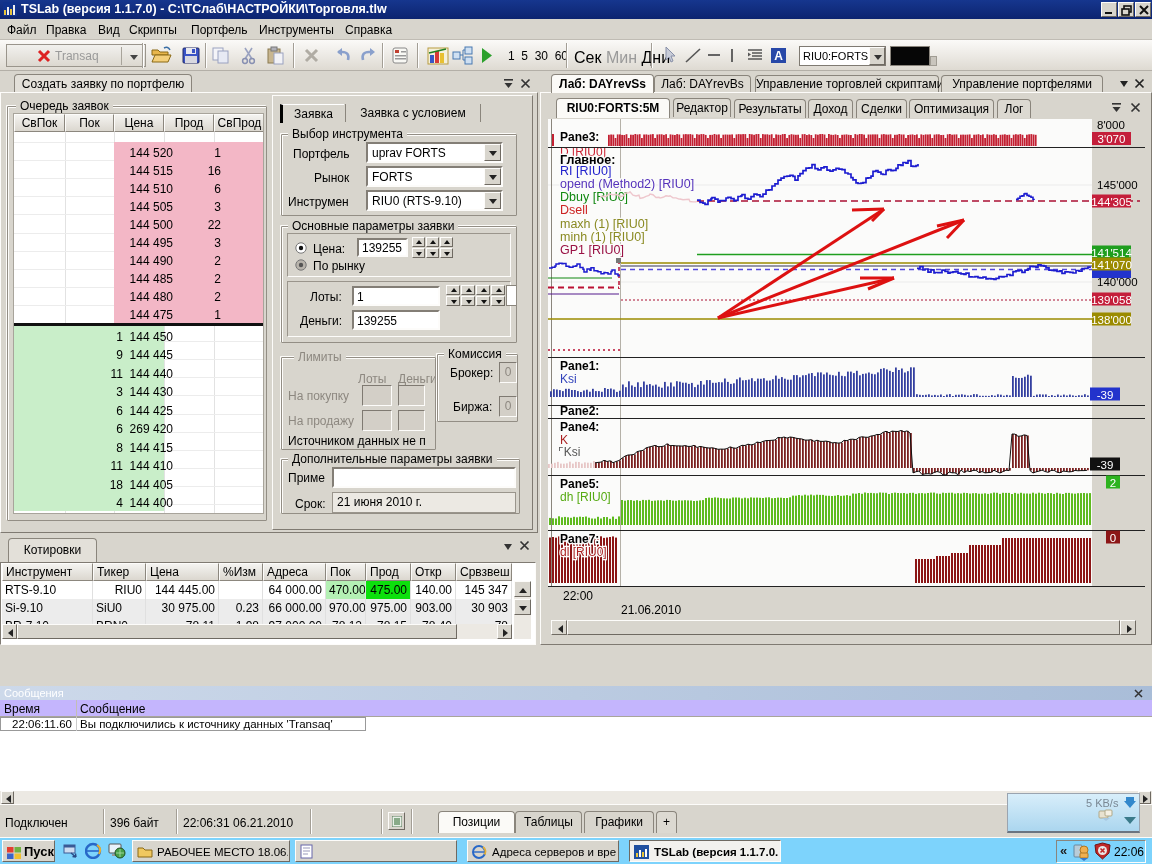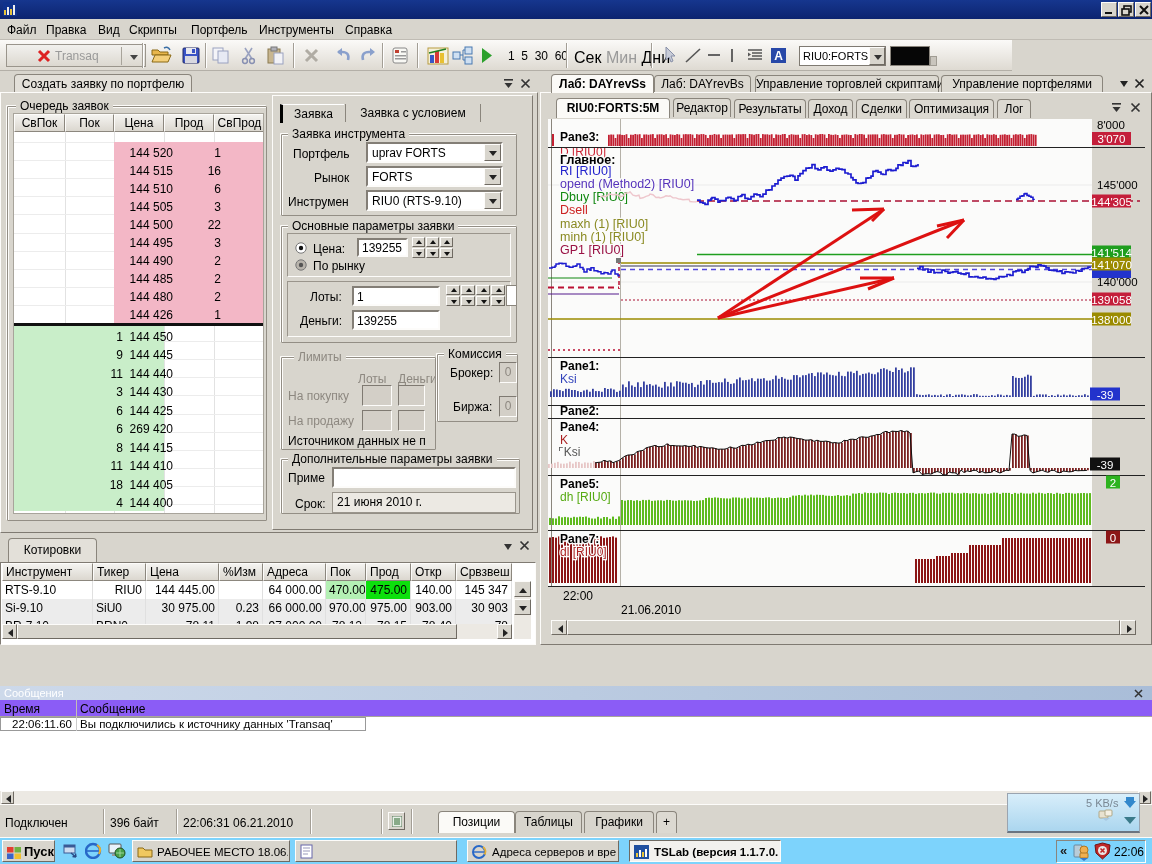--- a/index.html
+++ b/index.html
@@ -14,20 +14,21 @@
 </style>
 </head><body>
 <div class="ab" style="left:0;top:0;width:1152px;height:19px;background:linear-gradient(#16368e,#0c2470)">
 <svg class="ab" style="left:3px;top:2px" width="14" height="14">
       <rect x="0" y="0" width="14" height="14" fill="#10328c"></rect>
       <rect x="1" y="8" width="2" height="5" fill="#e8c43a"></rect>
       <rect x="4" y="5" width="2" height="8" fill="#f0f0f0"></rect>
       <rect x="7" y="7" width="2" height="6" fill="#e8c43a"></rect>
       <rect x="10" y="3" width="2" height="10" fill="#f0f0f0"></rect>
     </svg>
+<div class="ab" style="left:21px;top:2px;color:#fff;font-weight:bold;font-size:12.5px">TSLab (версия 1.1.7.0) - C:\TCлаб\НАСТРОЙКИ\Торговля.tlw</div>
 <div class="ab btn" style="left:1101px;top:2px;width:16px;height:15px;background:#d8d5cd">
 <div class="ab" style="left:3px;top:9px;width:7px;height:2px;background:#111"></div>
 </div>
 <div class="ab btn" style="left:1118px;top:2px;width:16px;height:15px;background:#d8d5cd">
 <svg class="ab" style="left:2px;top:2px" width="12" height="11">
         <rect x="3" y="1" width="7" height="6" fill="none" stroke="#111" stroke-width="1.6"></rect>
         <rect x="1" y="4" width="7" height="6" fill="#d8d5cd" stroke="#111" stroke-width="1.6"></rect>
       </svg>
 </div>
 <div class="ab btn" style="left:1135px;top:2px;width:16px;height:15px;background:#d8d5cd">
@@ -38,21 +39,21 @@
 </div>
 <div class="ab" style="left:0;top:19px;width:1152px;height:21px;background:#d8d5cd;border-bottom:1px solid #c0bcb4">
 <div class="ab" style="left:7px;top:4px">Файл</div>
 <div class="ab" style="left:46px;top:4px">Правка</div>
 <div class="ab" style="left:98px;top:4px">Вид</div>
 <div class="ab" style="left:129px;top:4px">Скрипты</div>
 <div class="ab" style="left:191px;top:4px">Портфель</div>
 <div class="ab" style="left:259px;top:4px">Инструменты</div>
 <div class="ab" style="left:345px;top:4px">Справка</div>
 </div>
-<div class="ab" style="left:0;top:40px;width:1012px;height:31px;background:linear-gradient(#fbfaf8,#dedad2);border-bottom:1px solid #b3afa7">
+<div class="ab" style="left:0;top:40px;width:1152px;height:31px;background:linear-gradient(#fbfaf8,#dedad2);border-bottom:1px solid #b3afa7">
 <div class="ab" style="left:6px;top:4px;width:140px;height:23px;border:1px solid #9a958c;background:linear-gradient(#f2f1ee,#dcd8d0)">
 <svg class="ab" style="left:30px;top:4px" width="14" height="14">
         <path d="M2 2 L12 12 M12 2 L2 12" stroke="#d22" stroke-width="3"></path>
       </svg>
 <div class="ab" style="left:48px;top:4px;color:#9a9a9a">Transaq</div>
 <div class="ab" style="left:114px;top:2px;width:1px;height:18px;background:#a8a49b"></div>
 <svg class="ab" style="left:122px;top:8px" width="10" height="8">
         <path d="M1 2 L5 7 L9 2 Z" fill="#444"></path>
       </svg>
 </div>
@@ -211,21 +212,21 @@
 <div class="ab" style="left:100px;top:103.9px;width:59px;text-align:right">144 500</div>
 <div class="ab" style="left:150px;top:103.9px;width:57px;text-align:right">22</div>
 <div class="ab" style="left:100px;top:122.0px;width:59px;text-align:right">144 495</div>
 <div class="ab" style="left:150px;top:122.0px;width:57px;text-align:right">3</div>
 <div class="ab" style="left:100px;top:140.1px;width:59px;text-align:right">144 490</div>
 <div class="ab" style="left:150px;top:140.1px;width:57px;text-align:right">2</div>
 <div class="ab" style="left:100px;top:158.2px;width:59px;text-align:right">144 485</div>
 <div class="ab" style="left:150px;top:158.2px;width:57px;text-align:right">2</div>
 <div class="ab" style="left:100px;top:176.3px;width:59px;text-align:right">144 480</div>
 <div class="ab" style="left:150px;top:176.3px;width:57px;text-align:right">2</div>
-<div class="ab" style="left:100px;top:194.4px;width:59px;text-align:right">144 426</div>
+<div class="ab" style="left:100px;top:194.4px;width:59px;text-align:right">144 475</div>
 <div class="ab" style="left:150px;top:194.4px;width:57px;text-align:right">1</div>
 <div class="ab" style="left:0;top:209px;width:251px;height:3px;background:#111"></div>
 <div class="ab" style="left:0;top:212px;width:150px;height:185px;background:#c9eec9"></div>
 <div class="ab" style="left:51px;top:215.5px;width:58px;text-align:right">1</div>
 <div class="ab" style="left:100px;top:215.5px;width:59px;text-align:right">144 450</div>
 <div class="ab" style="left:51px;top:234.0px;width:58px;text-align:right">9</div>
 <div class="ab" style="left:100px;top:234.0px;width:59px;text-align:right">144 445</div>
 <div class="ab" style="left:51px;top:252.5px;width:58px;text-align:right">11</div>
 <div class="ab" style="left:100px;top:252.5px;width:59px;text-align:right">144 440</div>
 <div class="ab" style="left:51px;top:271.0px;width:58px;text-align:right">3</div>
@@ -242,21 +243,21 @@
 <div class="ab" style="left:100px;top:363.5px;width:59px;text-align:right">144 405</div>
 <div class="ab" style="left:51px;top:382.0px;width:58px;text-align:right">4</div>
 <div class="ab" style="left:100px;top:382.0px;width:59px;text-align:right">144 400</div>
 </div>
 <div class="ab" style="left:272px;top:95px;width:261px;height:435px;border:1px solid;border-color:#fdfcfa #7f7a72 #7f7a72 #fdfcfa;background:#d8d5cd"></div>
 <div class="ab" style="left:280px;top:104px;width:64px;height:19px;background:#d8d5cd;border-top:1px solid #fff;border-left:3px solid #000000;text-align:center;line-height:18px">Заявка</div>
 <div class="ab" style="left:345px;top:104px;width:1px;height:18px;background:#8a857c"></div>
 <div class="ab" style="left:347px;top:104px;width:132px;height:19px;text-align:center;line-height:18px">Заявка с условием</div>
 <div class="ab" style="left:480px;top:104px;width:1px;height:18px;background:#8a857c"></div>
 <div class="ab grp" style="left:281px;top:134px;width:236px;height:82px">
-    <div class="glabel" style="left:6px">Заявка инструмента</div>
+    <div class="glabel" style="left:6px">Выбор инструмента</div>
   </div>
 <div class="ab" style="left:293px;top:147px">Портфель</div>
 <div class="ab inset2" style="left:366px;top:142px;width:137px;height:21px">
 <div class="ab" style="left:4px;top:2px;font-size:12px">uprav FORTS</div>
 <div class="ab btn" style="left:116px;top:0px;width:17px;height:17px">
       <svg class="ab" style="left:3px;top:5px" width="10" height="8">
         <path d="M1 1 L5 6 L9 1 Z" fill="#222"></path>
       </svg>
     </div>
 </div>
@@ -1426,21 +1427,21 @@
     <svg class="ab" style="left:5px;top:4px" width="7" height="8">
       <path d="M1 0 L6 4 L1 8 Z" fill="#222"></path>
     </svg>
   </div>
 <div class="ab" style="left:0;top:686px;width:1152px;height:14px;background:linear-gradient(90deg,#cdd9ea,#a9bdd8)">
     <div class="ab" style="left:4px;top:1px;color:#fff;font-size:11px">Сообщения</div>
     <svg class="ab" style="left:1134px;top:3px" width="10" height="10">
       <path d="M1 1 L8 8 M8 1 L1 8" stroke="#333" stroke-width="1.5"></path>
     </svg>
   </div>
-<div class="ab" style="left:0;top:700px;width:1152px;height:17px;background:#8b5cf6;border-bottom:1px solid #a8a49b">
+<div class="ab" style="left:0;top:700px;width:1152px;height:17px;background:#c4b5fd;border-bottom:1px solid #a8a49b">
 <div class="ab" style="left:4px;top:2px">Время</div>
     <div class="ab" style="left:80px;top:2px">Сообщение</div>
 <div class="ab" style="left:76px;top:0;width:1px;height:17px;background:#c2beb6"></div>
 </div>
 <div class="ab" style="left:0;top:717px;width:1152px;height:74px;background:#fff"></div>
 <div class="ab" style="left:0;top:717px;width:366px;height:14px;border:1px solid #999"></div>
 <div class="ab" style="left:76px;top:717px;width:1px;height:14px;background:#ccc"></div>
 <div class="ab" style="left:3px;top:718px;width:69px;text-align:right;font-size:11.5px">22:06:11.60</div>
 <div class="ab" style="left:80px;top:718px;font-size:11.5px">Вы подключились к источнику данных 'Transaq'</div>
 <div class="ab" style="left:0;top:791px;width:1152px;height:13px;background:#ece9e3"></div>

